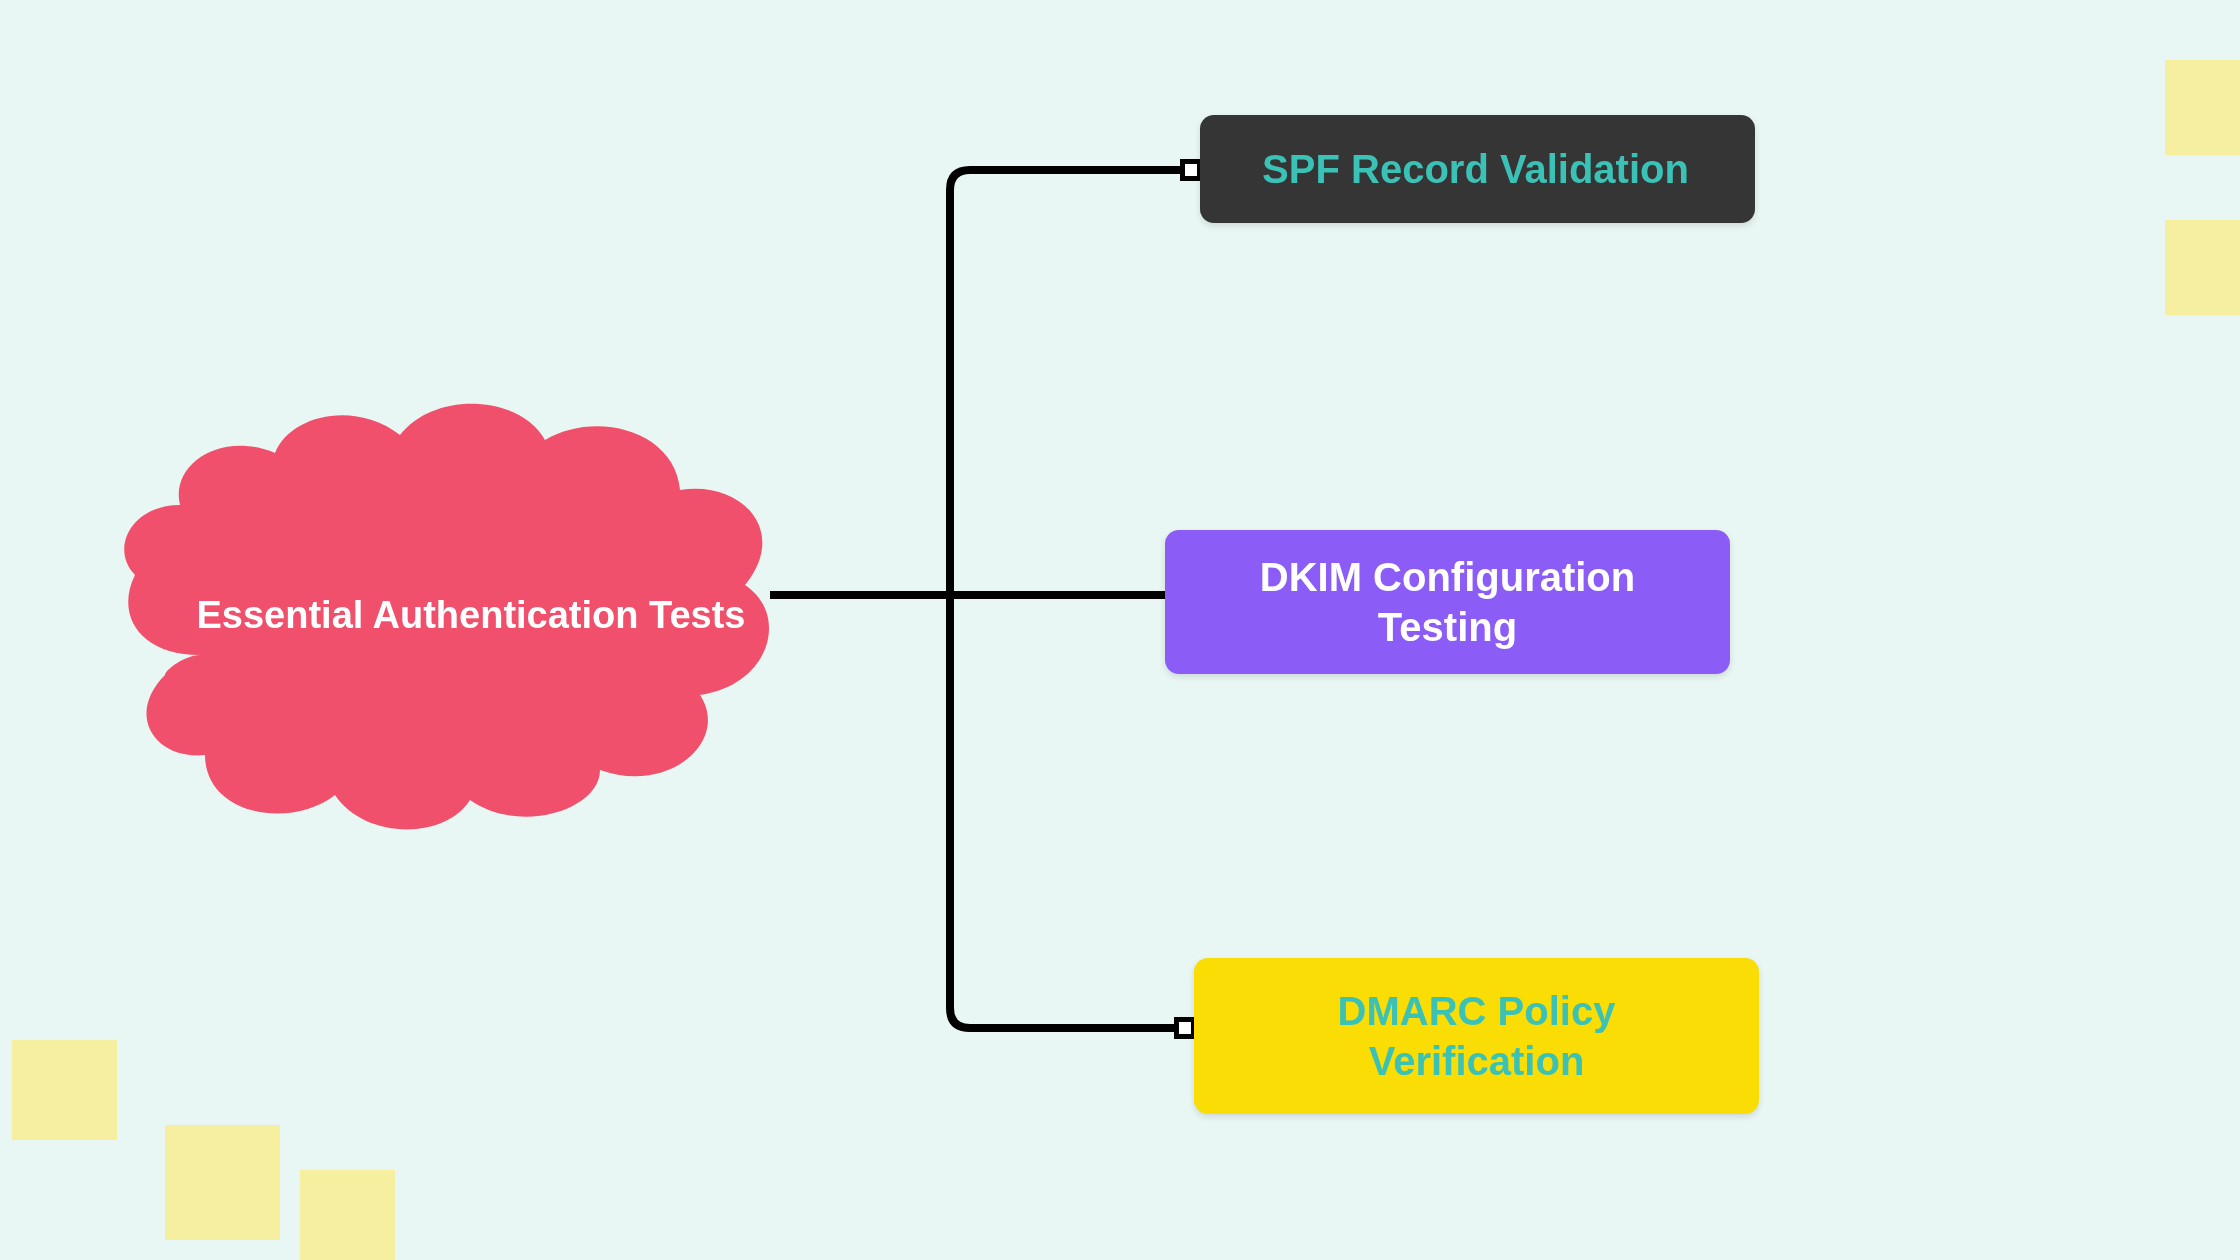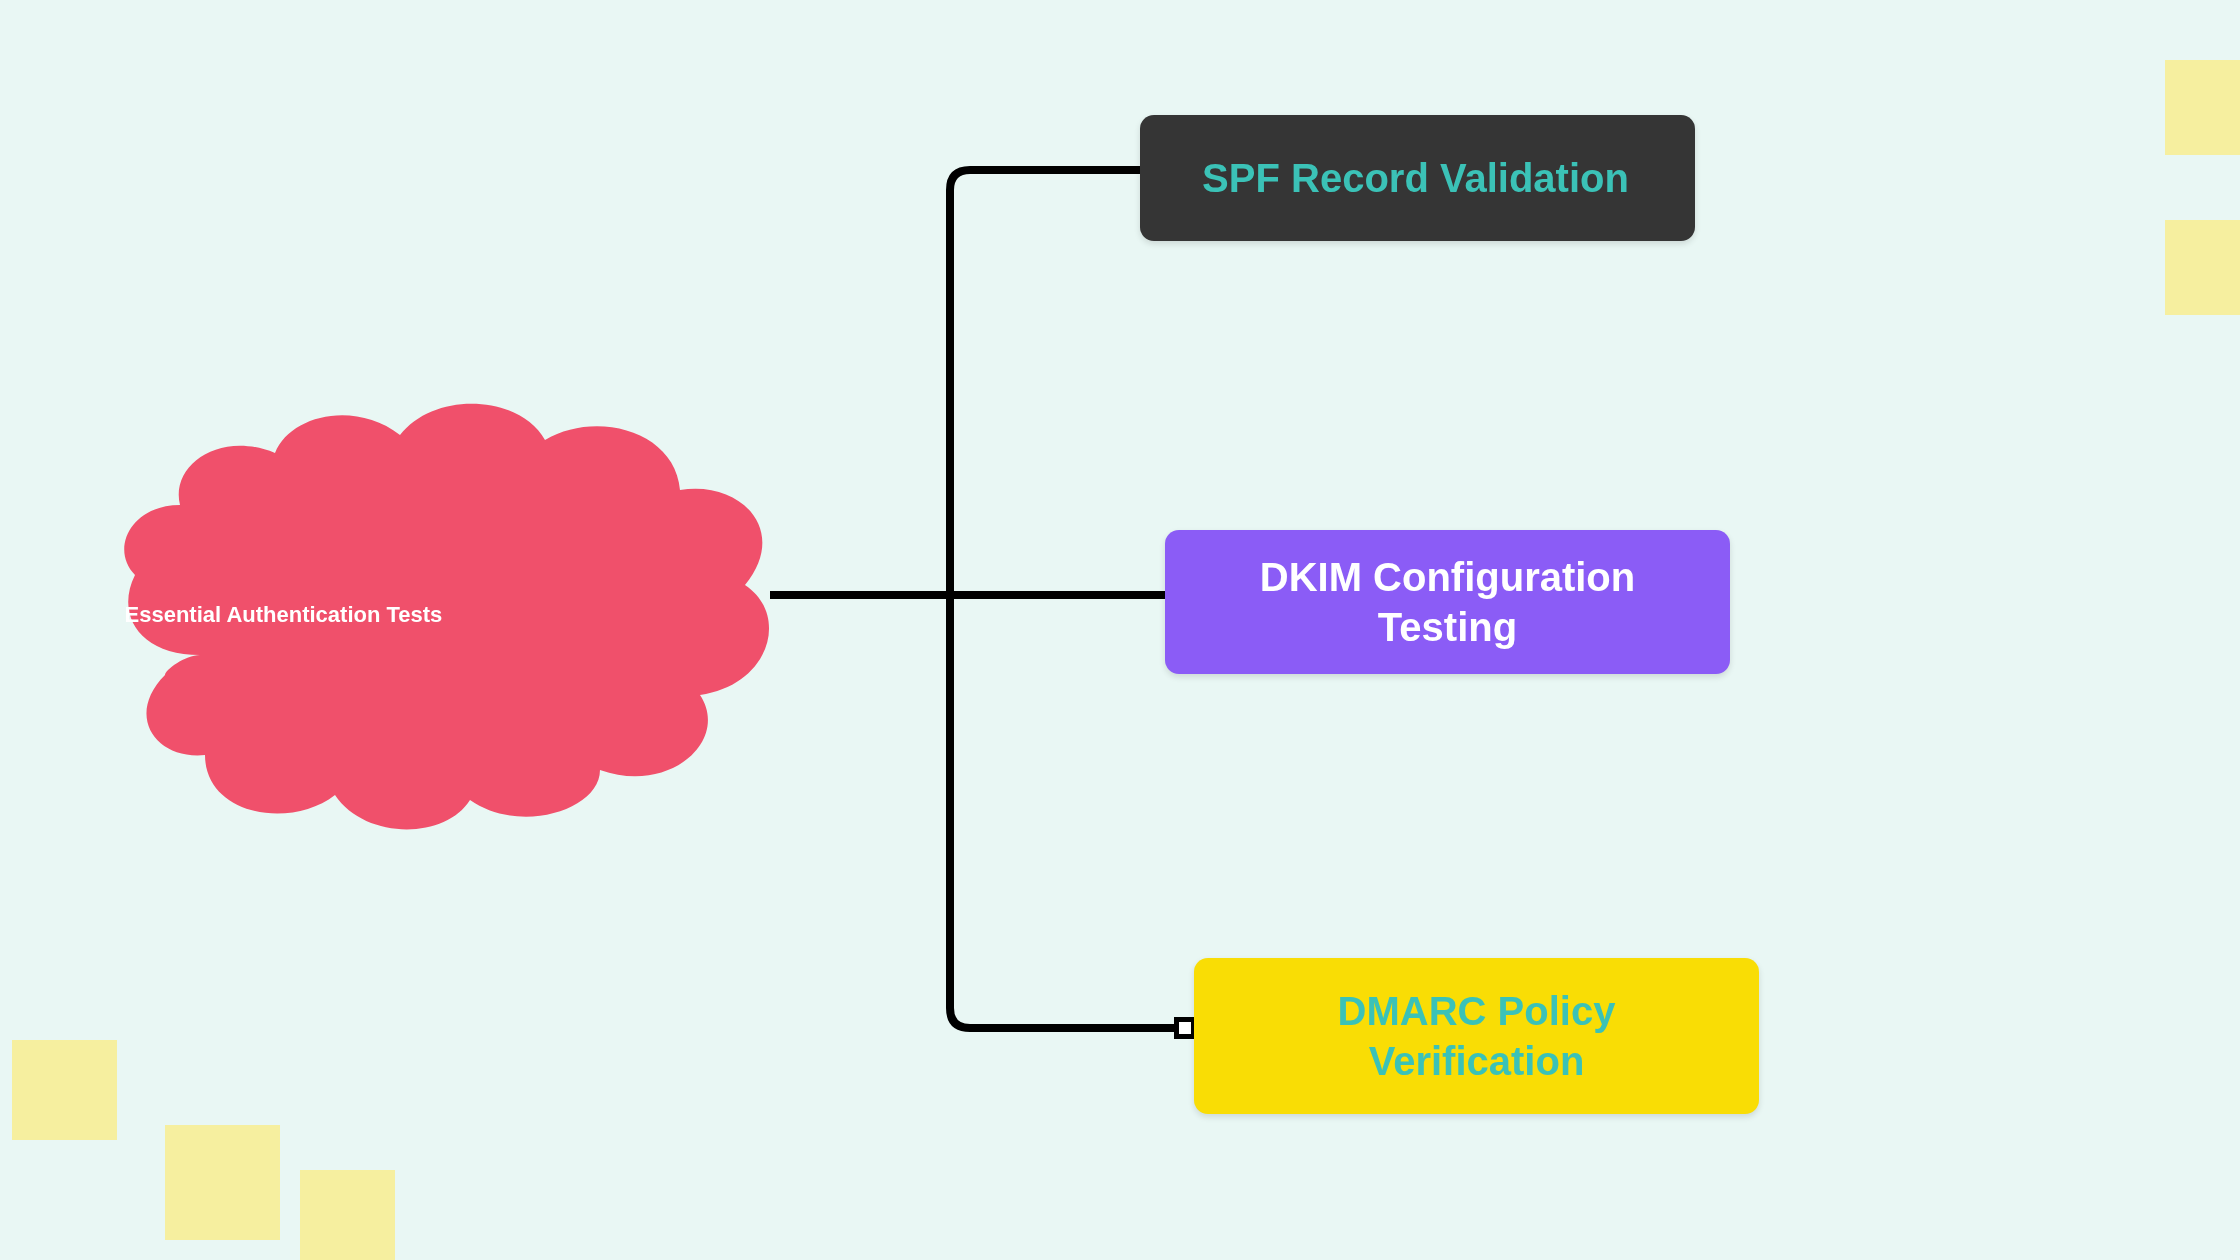--- a/index.html
+++ b/index.html
@@ -23,23 +23,23 @@
     width: 690px;
     height: 440px;
   }
   .cloud-svg { width: 100%; height: 100%; }
   .cloud-text {
     position: absolute;
     top: 50%;
     left: 50%;
     transform: translate(-50%, -50%);
     color: #ffffff;
-    font-size: 22px;
+    font-size: 38px;
     font-weight: 800;
-    text-align: left;
+    text-align: right;
     width: 90%;
     white-space: nowrap;
   }
   .connector-svg {
     position: absolute;
     left: 770px;
     top: 0;
     width: 600px;
     height: 1260px;
     pointer-events: none;
@@ -53,24 +53,24 @@
     text-align: center;
     box-shadow: 0 3px 6px rgba(0,0,0,0.12);
     display: flex;
     align-items: center;
     justify-content: center;
     line-height: 1.25;
   }
   .node.dark {
     background: #353535;
     color: #3bc2b7;
-    left: 1140px;
+    left: 1200px;
     top: 115px;
     width: 555px;
-    height: 126px;
+    height: 108px;
     padding-left: 36px;
   }
   .node.teal {
     background: #8b5cf6;
     color: #ffffff;
     left: 1165px;
     top: 530px;
     width: 565px;
     height: 144px;
   }

